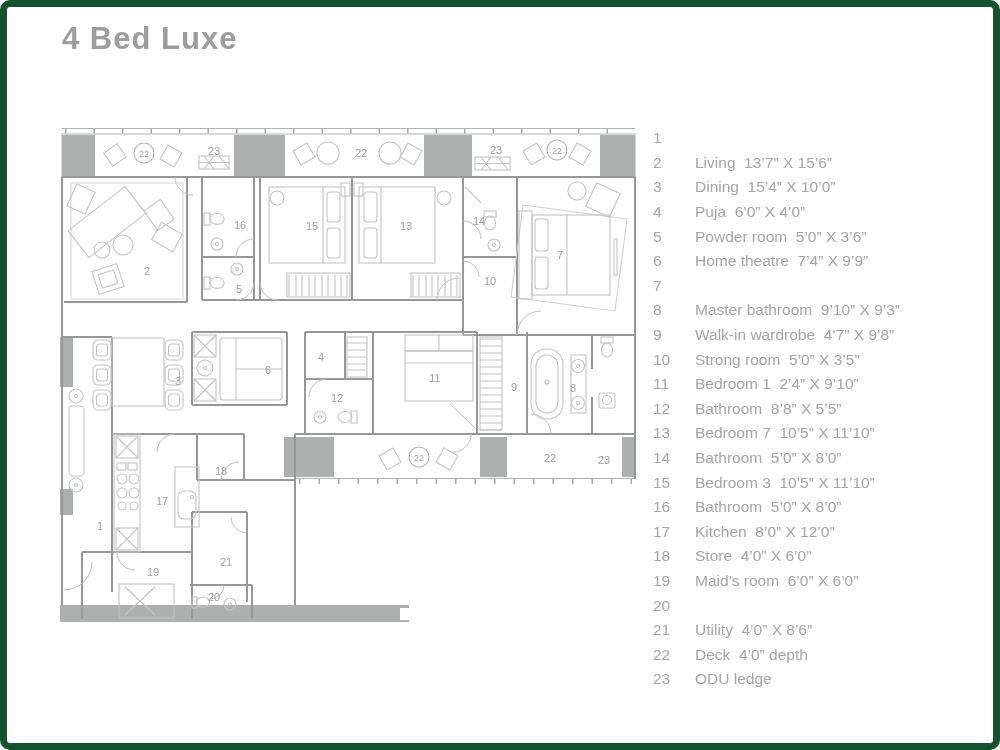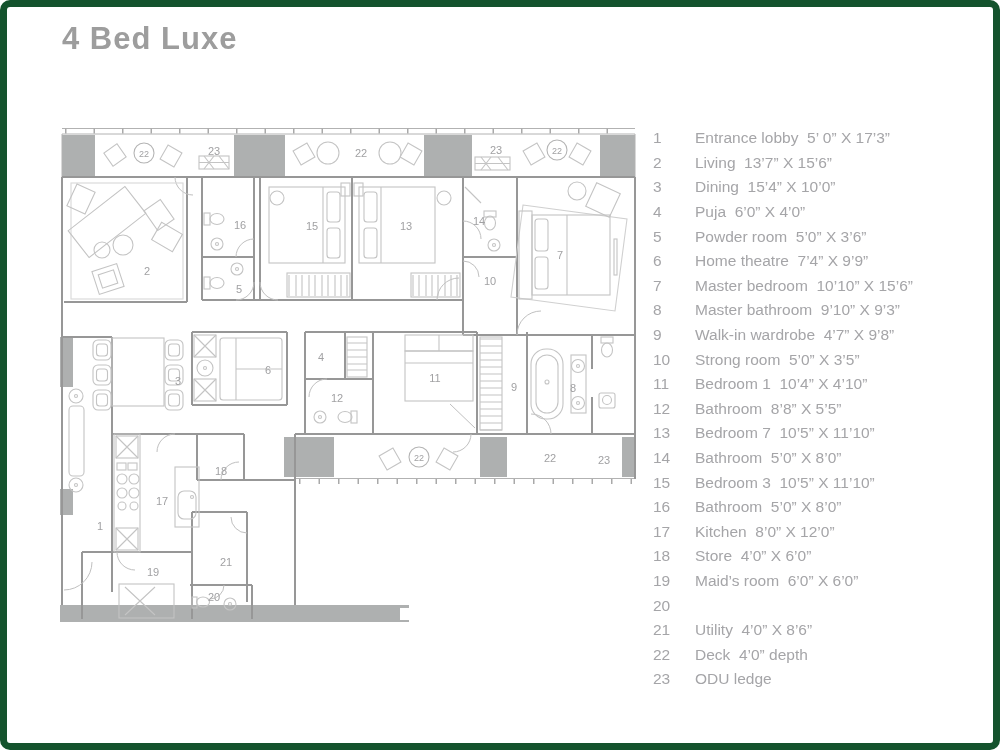--- a/index.html
+++ b/index.html
@@ -275,21 +275,20 @@
       <text x="207" y="594">20</text>
       <text x="412" y="454" font-size="9">22</text>
       <text x="543" y="455">22</text>
       <text x="597" y="457">23</text>
     </g>
   </svg>
 
   <div class="legend">
     <div class="legend-row">
       <span class="legend-num">1</span>
-      <span class="legend-label">Entrance lobby  5’ 0” X 17’3”</span>
     </div>
 
     <div class="legend-row">
       <span class="legend-num">2</span>
       <span class="legend-label">Living  13’7” X 15’6”</span>
     </div>
 
     <div class="legend-row">
       <span class="legend-num">3</span>
       <span class="legend-label">Dining  15’4” X 10’0”</span>
@@ -305,41 +304,40 @@
       <span class="legend-label">Powder room  5’0” X 3’6”</span>
     </div>
 
     <div class="legend-row">
       <span class="legend-num">6</span>
       <span class="legend-label">Home theatre  7’4” X 9’9”</span>
     </div>
 
     <div class="legend-row">
       <span class="legend-num">7</span>
-      <span class="legend-label">Master bedroom  10’10” X 15’6”</span>
     </div>
 
     <div class="legend-row">
       <span class="legend-num">8</span>
       <span class="legend-label">Master bathroom  9’10” X 9’3”</span>
     </div>
 
     <div class="legend-row">
       <span class="legend-num">9</span>
       <span class="legend-label">Walk-in wardrobe  4’7” X 9’8”</span>
     </div>
 
     <div class="legend-row">
       <span class="legend-num">10</span>
       <span class="legend-label">Strong room  5’0” X 3’5”</span>
     </div>
 
     <div class="legend-row">
       <span class="legend-num">11</span>
-      <span class="legend-label">Bedroom 1  10’4” X 4’10”</span>
+      <span class="legend-label">Bedroom 1  2’4” X 9’10”</span>
     </div>
 
     <div class="legend-row">
       <span class="legend-num">12</span>
       <span class="legend-label">Bathroom  8’8” X 5’5”</span>
     </div>
 
     <div class="legend-row">
       <span class="legend-num">13</span>
       <span class="legend-label">Bedroom 7  10’5” X 11’10”</span>

